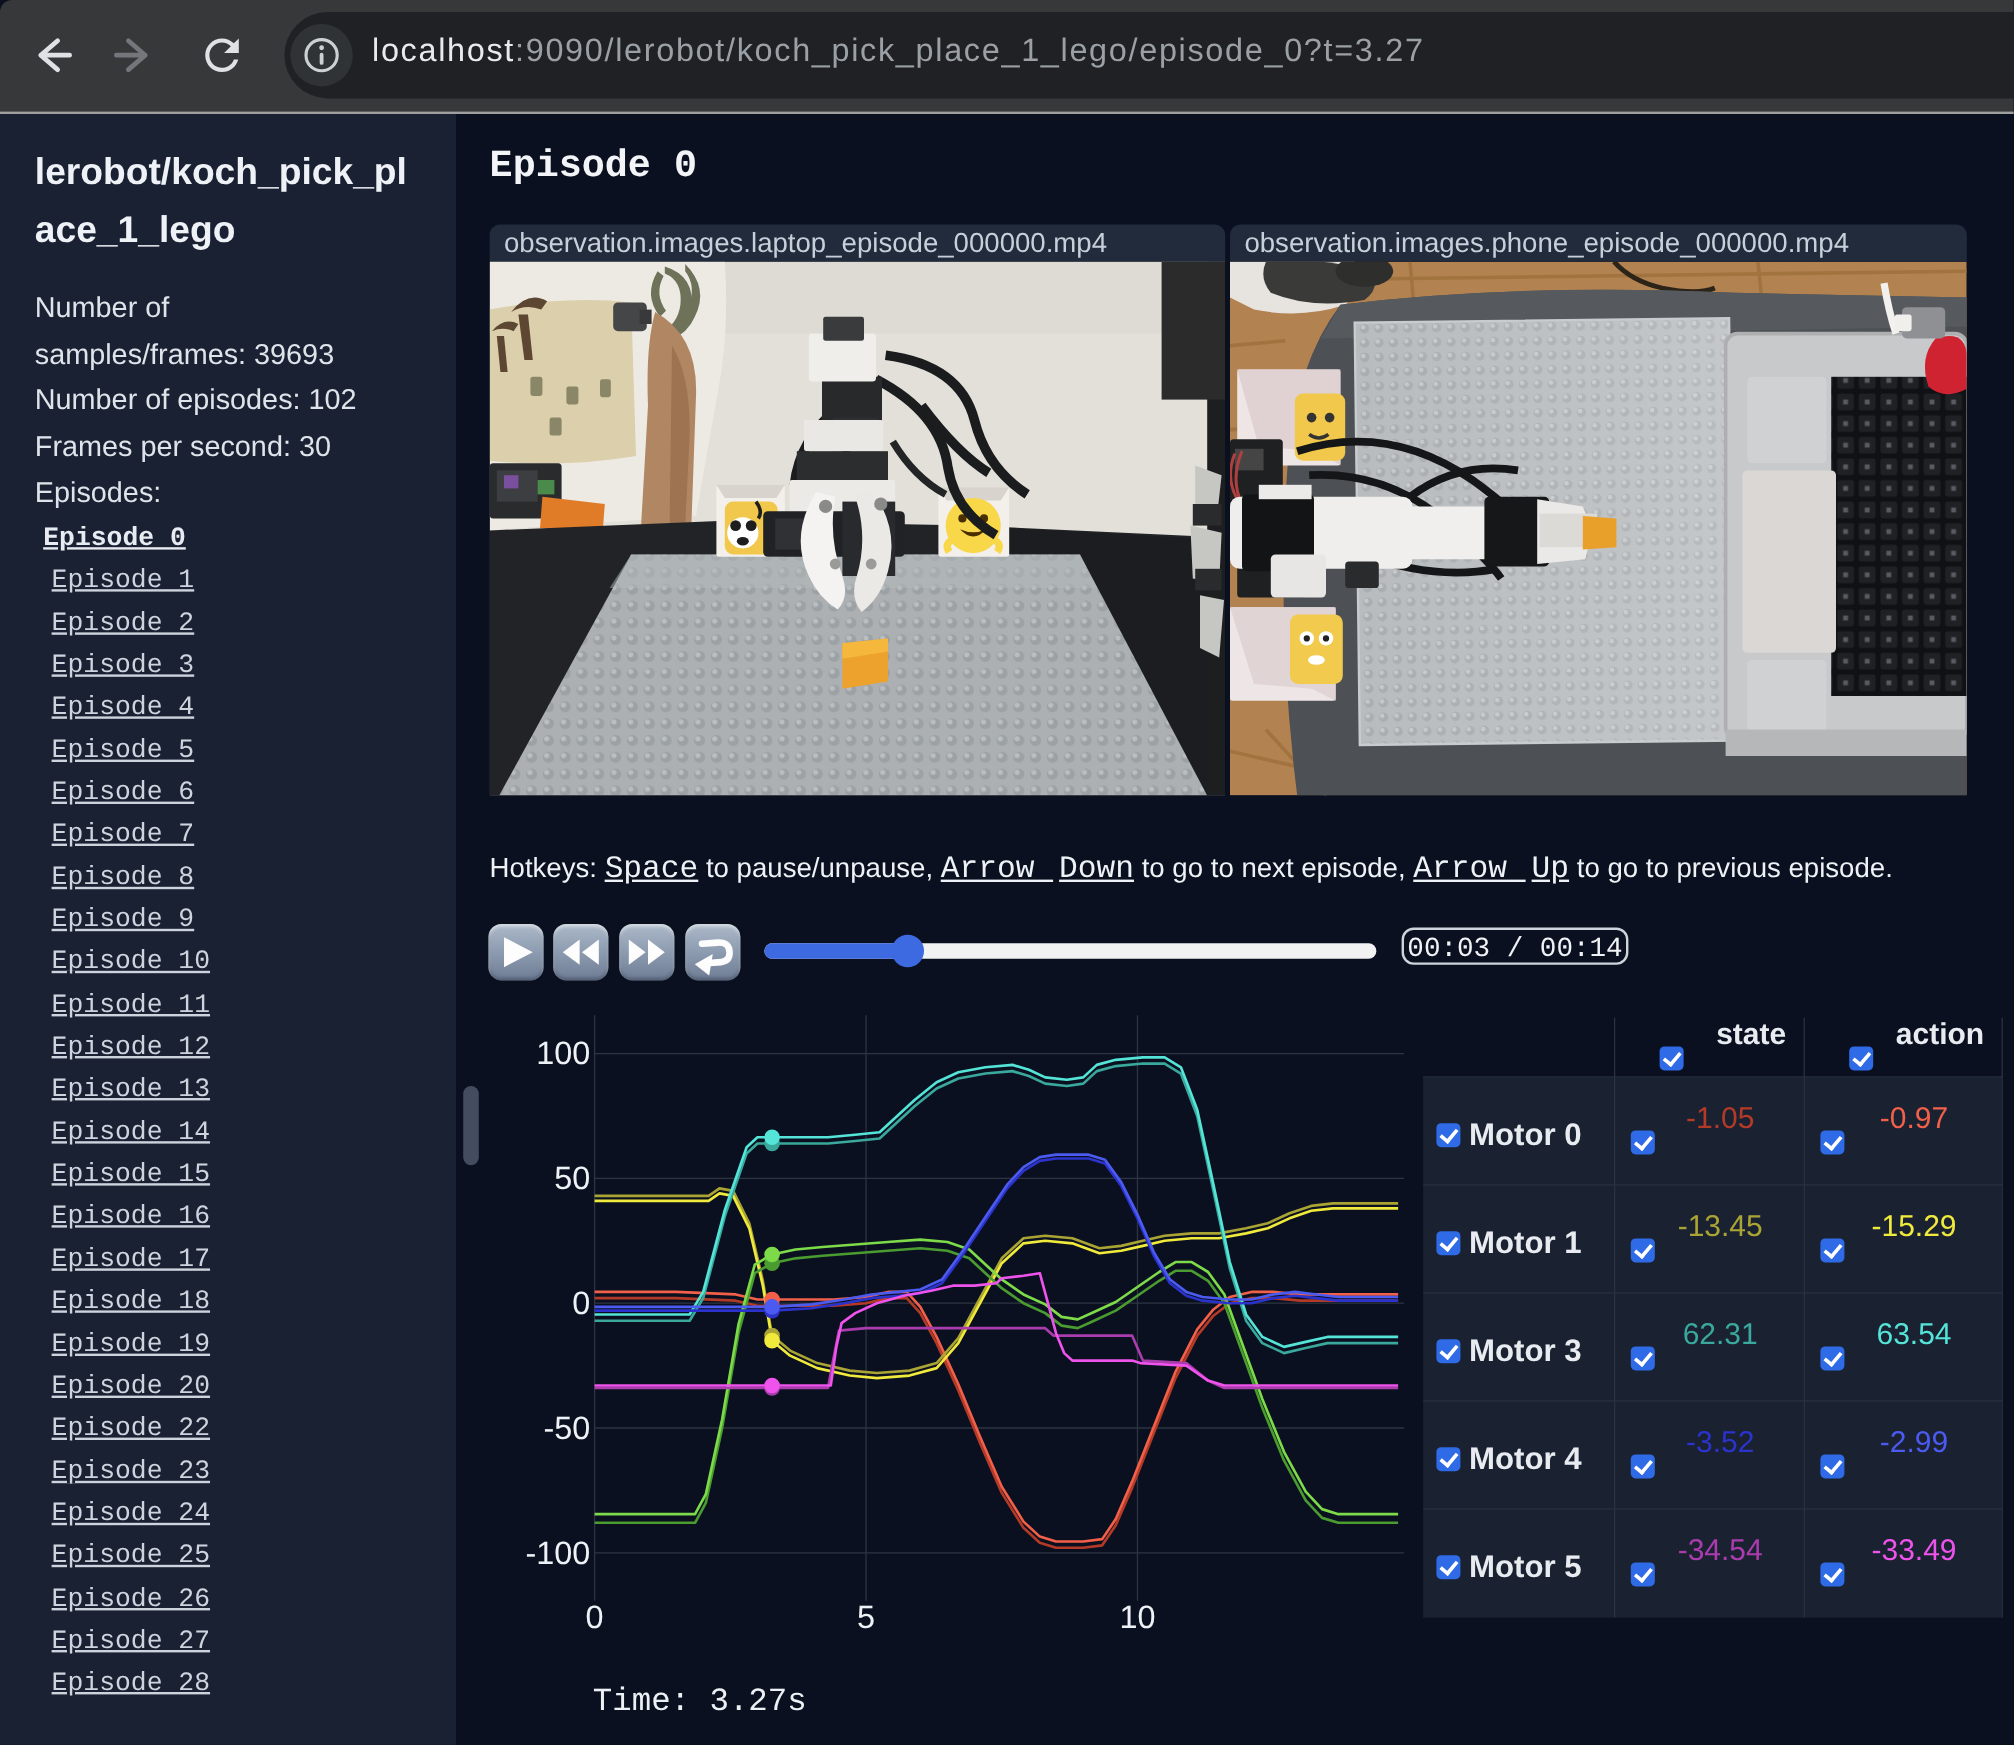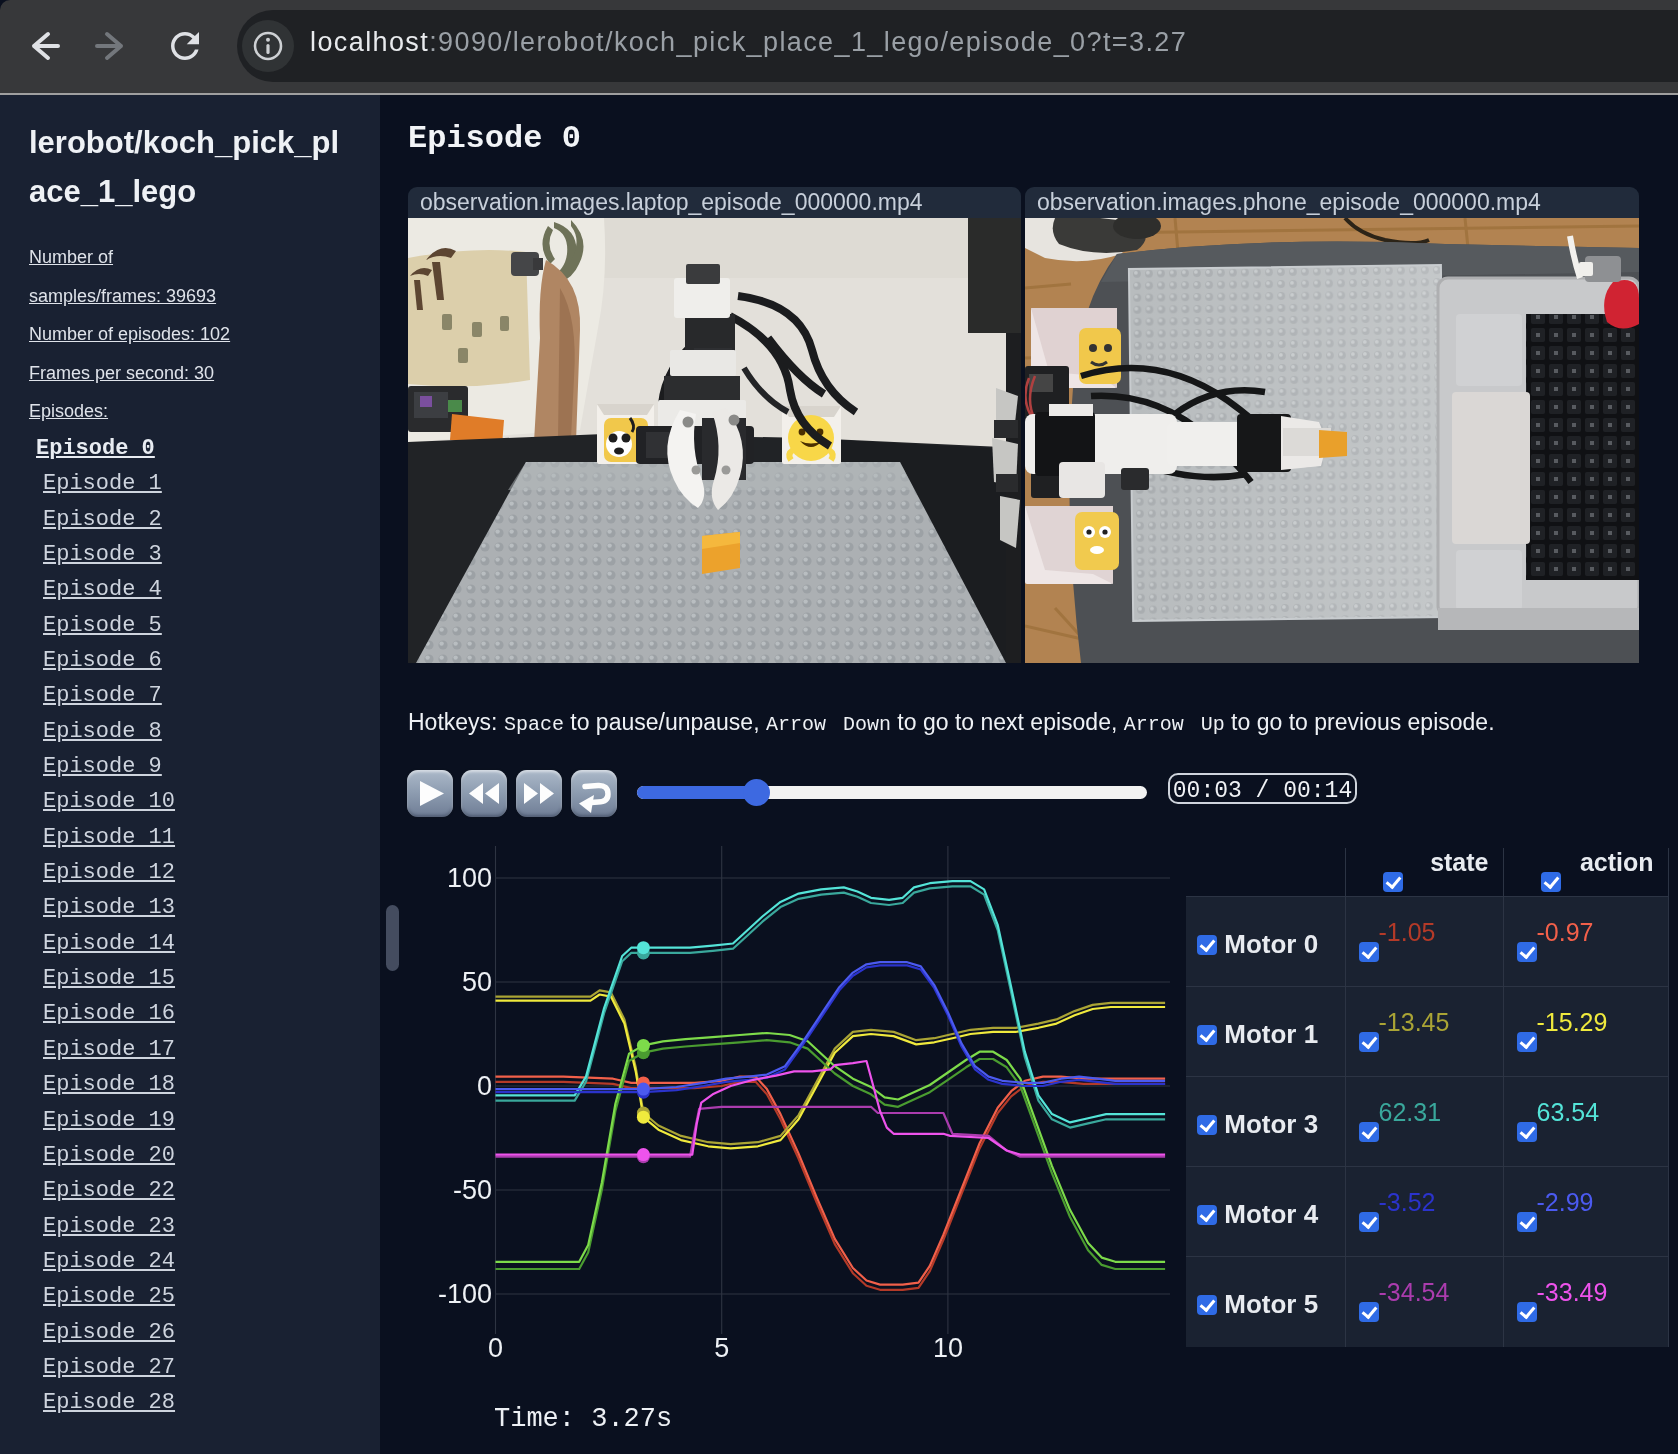--- a/index.html
+++ b/index.html
@@ -6,33 +6,33 @@
 .abs { position:absolute; }
 
 #chrome { position:absolute; left:0; top:0; width:1678px; height:95px; background:#37383a; border-radius:10px 0 0 0; }
 #chrome .sep { position:absolute; left:0; bottom:0; width:100%; height:2px; background:#9f9f9f; }
 #pill { position:absolute; left:237px; top:10px; width:1441px; height:72px; background:#1f2124; border-radius:36px 0 0 36px; }
 #urltxt { position:absolute; left:73px; top:17px; font-size:27px; color:#9aa0a6; letter-spacing:1.4px; white-space:pre; }
 #urltxt b { color:#e8eaed; font-weight:normal; }
 
 #sidebar { position:absolute; left:0; top:95px; width:432px; height:1359px; background:#192132; color:#e2e6ec; }
 #sidebar h1 { font-size:31px; line-height:49px; font-weight:bold; color:#eef1f5; padding:23px 28px 0 29px; word-break:break-all; }
-#stats { padding:22px 30px 0 29px; font-size:18px; line-height:38.6px; color:#dfe3ea;text-decoration:underline; }
+#stats { padding:22px 30px 0 29px; font-size:24px; line-height:38.6px; color:#dfe3ea; }
 #eplist { margin-top:0px; }
 #eplist a { display:block; font-family:"Liberation Mono",monospace; font-size:22px; line-height:35.35px; color:#ced4de; text-decoration:underline; padding-left:43px; }
 #eplist a.cur { font-weight:bold; padding-left:36px; color:#e8ecf2; }
 #thumb { position:absolute; left:386px; top:905px; width:13px; height:66px; border-radius:7px; background:#444c5f; z-index:9; }
 
 #main { position:absolute; left:380px; top:95px; width:1298px; height:1359px; background:#0a101f; }
 h2.ep { position:absolute; left:28px; top:25px; font-family:"Liberation Mono",monospace; font-size:32px; font-weight:bold; color:#f2f4f7; }
 .vid { position:absolute; top:92px; width:613px; }
 .vcap { height:31px; background:#212b3b; border-radius:9px 9px 0 0; color:#c7cfda; font-size:23px; line-height:30px; padding-left:12px; white-space:nowrap; overflow:hidden; }
 .vbody { height:445px; overflow:hidden; }
 #hotkeys { position:absolute; left:28px; top:614px; font-size:23px; color:#eef1f5; white-space:pre; }
-#hotkeys tt { font-family:"Liberation Mono",monospace; font-size:20px; }
+#hotkeys tt { font-family:"Liberation Mono",monospace; font-size:26px;text-decoration:underline; }
 
 .btn { position:absolute; top:675px; width:46px; height:47px; border-radius:11px;
   background:linear-gradient(180deg,#acb9c9 0%,#8f9eb2 45%,#6f7d95 100%);
   box-shadow:inset 0 2px 3px rgba(255,255,255,0.55), inset 0 -2px 3px rgba(20,30,50,0.35), 0 0 0 2px rgba(10,16,30,0.6); }
 .btn svg { position:absolute; left:0; top:0; }
 #track { position:absolute; left:257px; top:691px; width:510px; height:13px; border-radius:7px; background:#f2f2f2; }
 #trackfill { position:absolute; left:0; top:0; width:119px; height:13px; border-radius:7px 0 0 7px; background:#3d69e1; }
 #knob { position:absolute; left:106px; top:-7px; width:27px; height:27px; border-radius:14px; background:#3d69e1; }
 #timebox { position:absolute; left:788px; top:678px; width:189px; height:31px; border:2px solid #cfd4dc; border-radius:10px;
   font-family:"Liberation Mono",monospace; font-size:23px; color:#f0f2f5; text-align:center; line-height:33px; white-space:nowrap; }
@@ -45,21 +45,21 @@
 #mtable th, #mtable td { border:1px solid #2c3444; }
 #mtable th { height:34px; font-size:25px; font-weight:bold; text-align:right; padding-right:14px;padding-left:24px; }
 #mtable td { height:90px; font-size:25px; }
 #mtable td.mot { font-weight:bold; font-size:26px; }
 #mtable tr :first-child { border-left:none;margin-top:12px; }
 #mtable tr:first-child th { border-top:none; }
 #mtable tr:last-child td { border-bottom:none; }
 #mtable td { background:#1a2231; }
 .cb { display:inline-block; width:20px; height:20px; border-radius:4px; background:#2f6be6; vertical-align:-2px; position:relative; }
 .cb:after { content:""; position:absolute; left:6px; top:2px; width:6px; height:11px; border:solid #fff; border-width:0 3px 3px 0; transform:rotate(40deg); }
-.vcell { text-align:left; padding-right:14px; }
+.vcell { text-align:center; padding-right:14px; }
 </style></head>
 <body>
 <div id="chrome">
 <svg class="abs" style="left:22px;top:26px" width="40" height="40" viewBox="0 0 40 40">
  <path d="M26 8 L12 20 L26 32 M12 20 L36 20" stroke="#dfe1e5" stroke-width="4" fill="none" stroke-linecap="round" stroke-linejoin="round"></path>
 </svg>
 <svg class="abs" style="left:93px;top:26px" width="40" height="40" viewBox="0 0 40 40">
  <path d="M14 8 L28 20 L14 32 M28 20 L4 20" stroke="#73777c" stroke-width="4" fill="none" stroke-linecap="round" stroke-linejoin="round"></path>
 </svg>
 <svg class="abs" style="left:164px;top:25px" width="42" height="42" viewBox="0 0 24 24">

